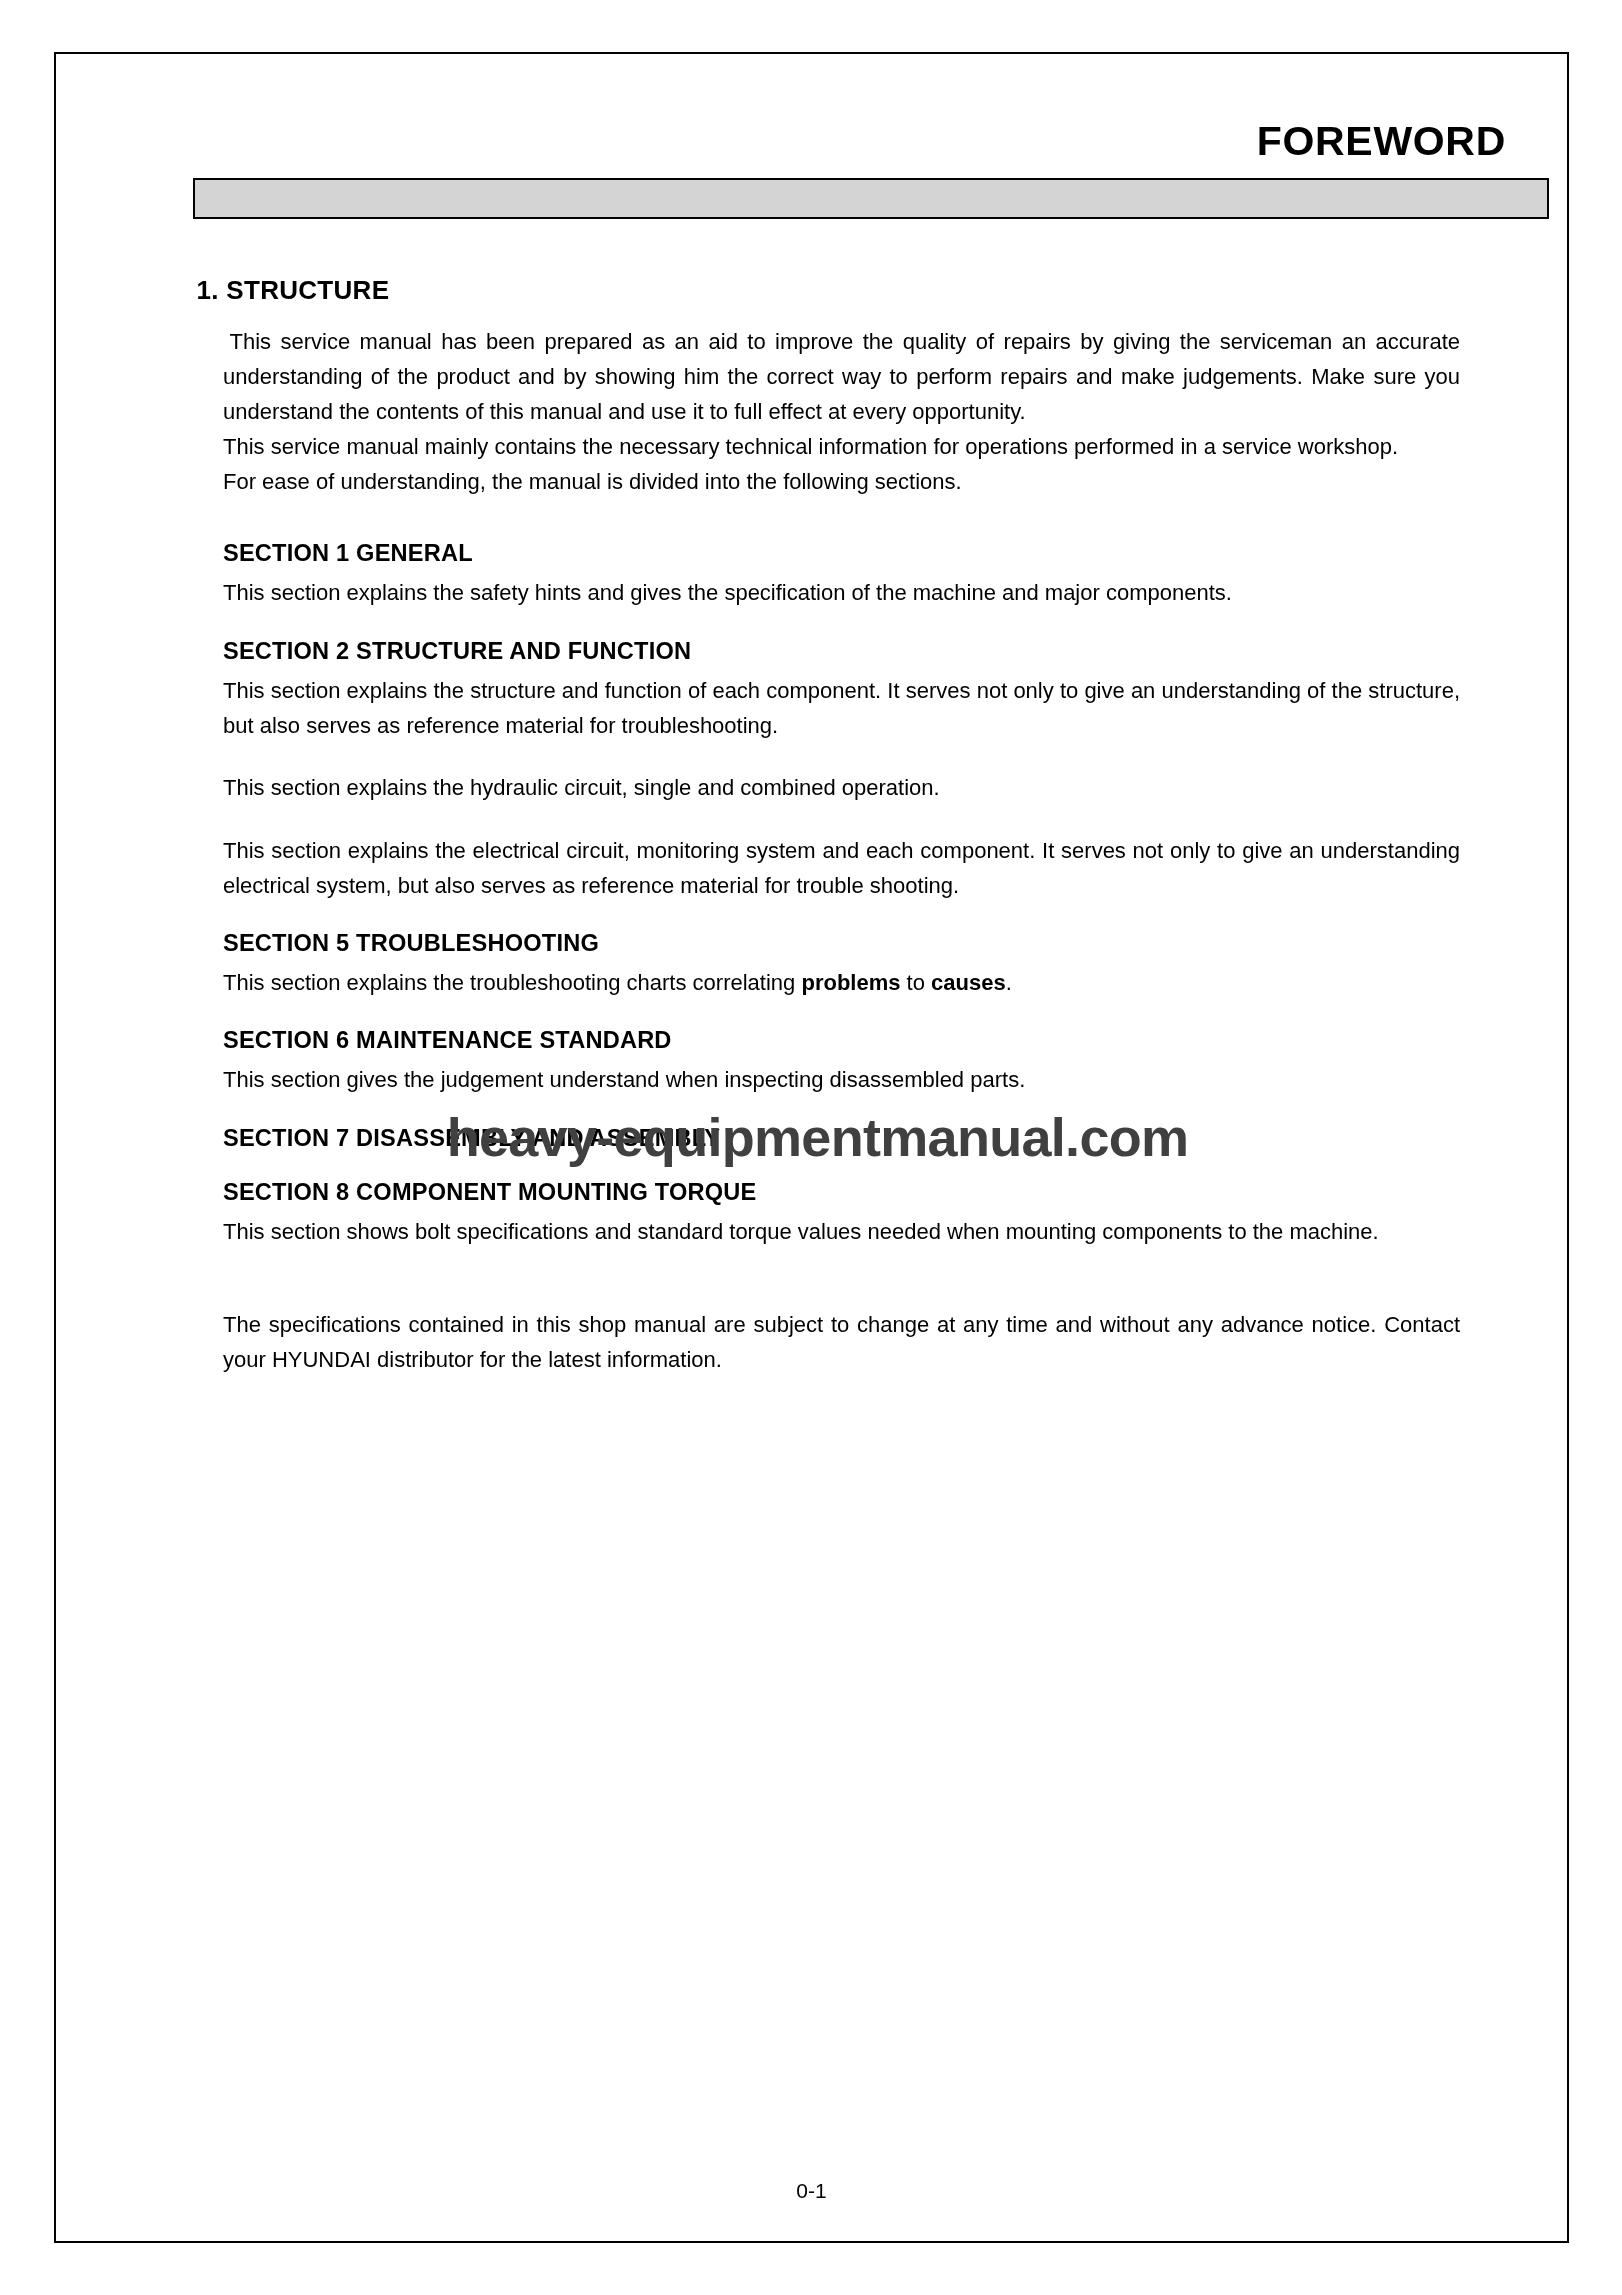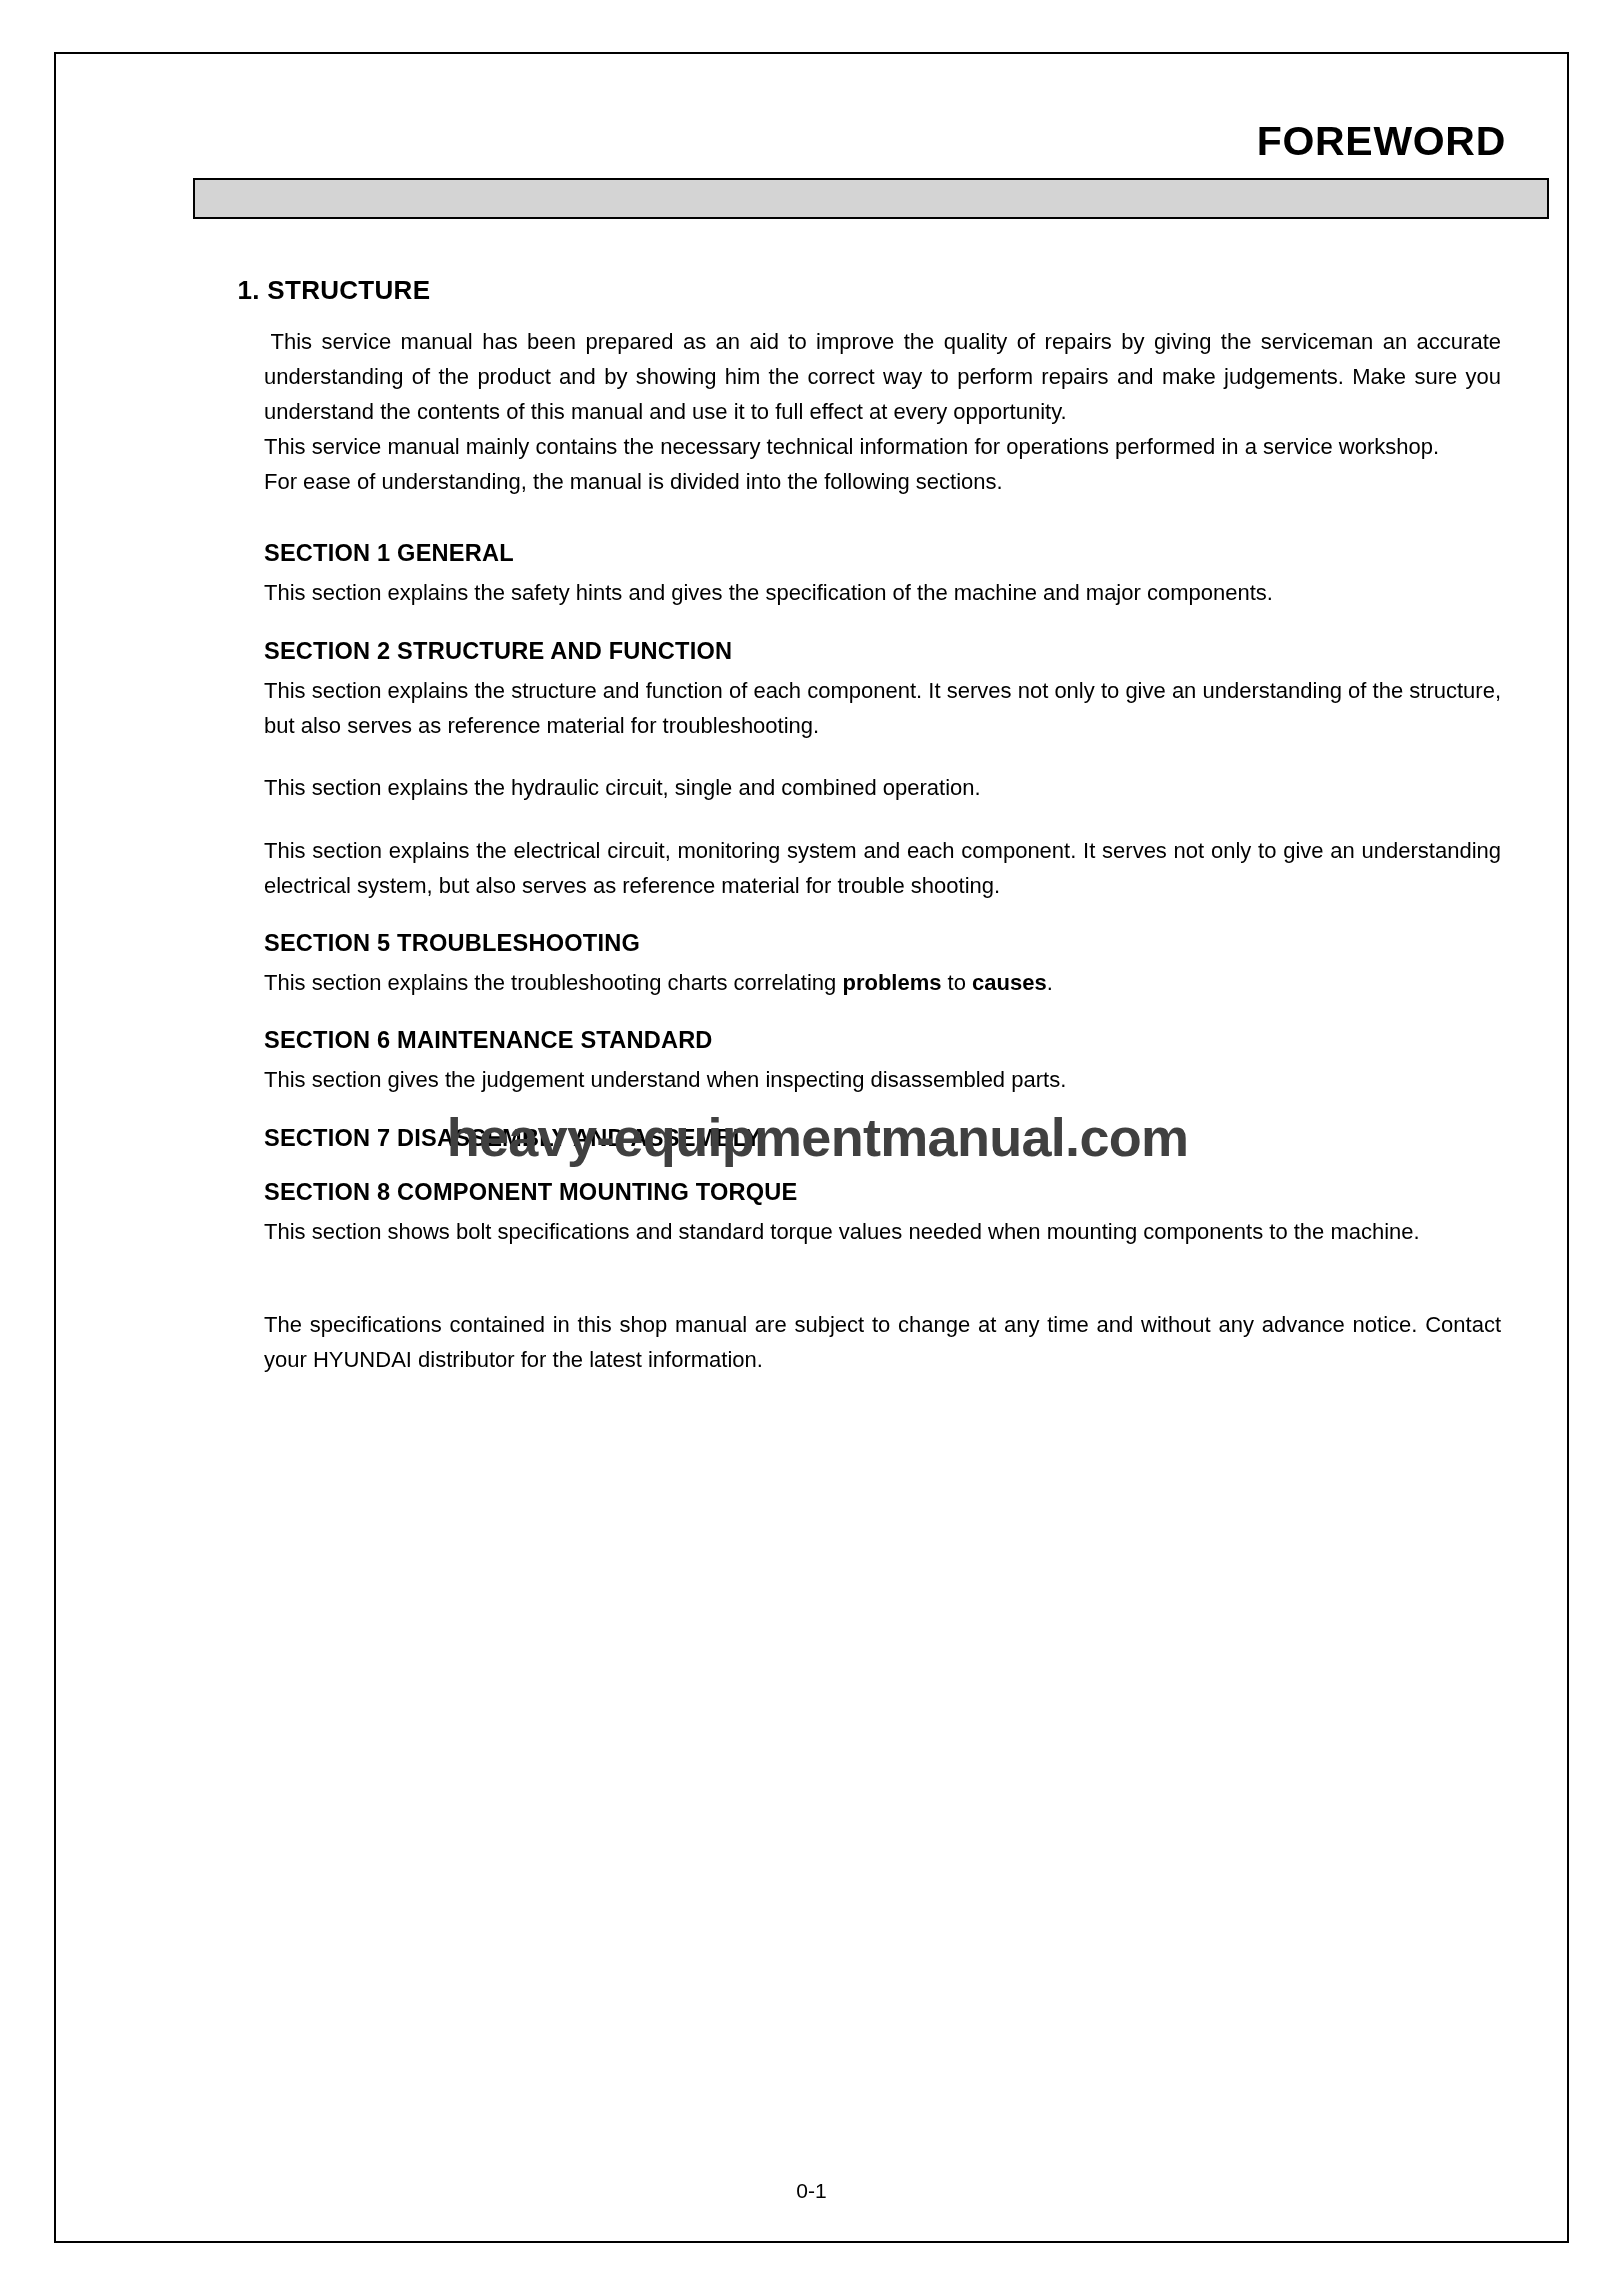--- a/index.html
+++ b/index.html
@@ -60,21 +60,20 @@
     background: #d4d4d4;
     border: 2px solid #000;
     box-sizing: border-box;
   }
   
   .content {
     position: absolute;
     left: 190px;
     top: 275px;
     width: 1283px;
-    margin-left: 41px;
   }
   h1.section-num {
     font-size: 26px;
     font-weight: bold;
     margin: 0 0 18.3px 6.5px;
     letter-spacing: 0.3px;
   }
   p.body-text {
     font-size: 22px;
     line-height: 35px;

